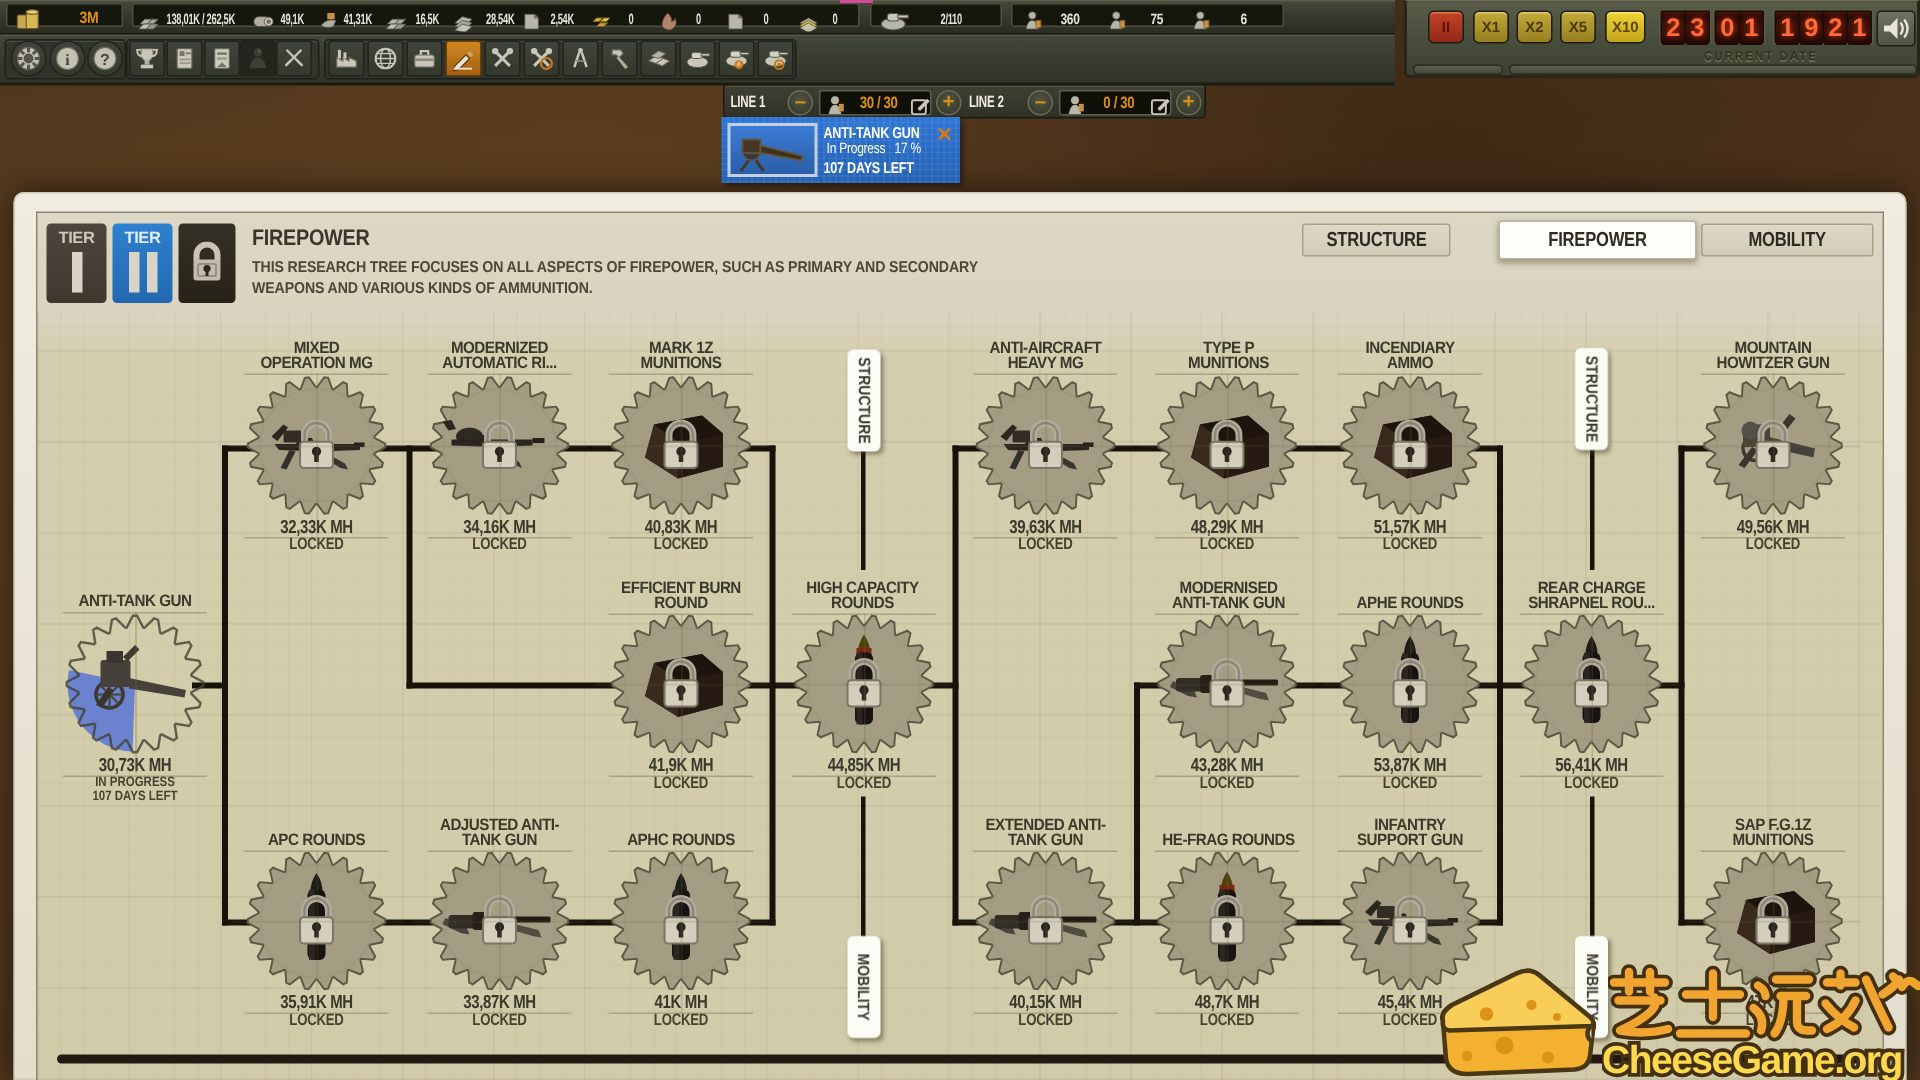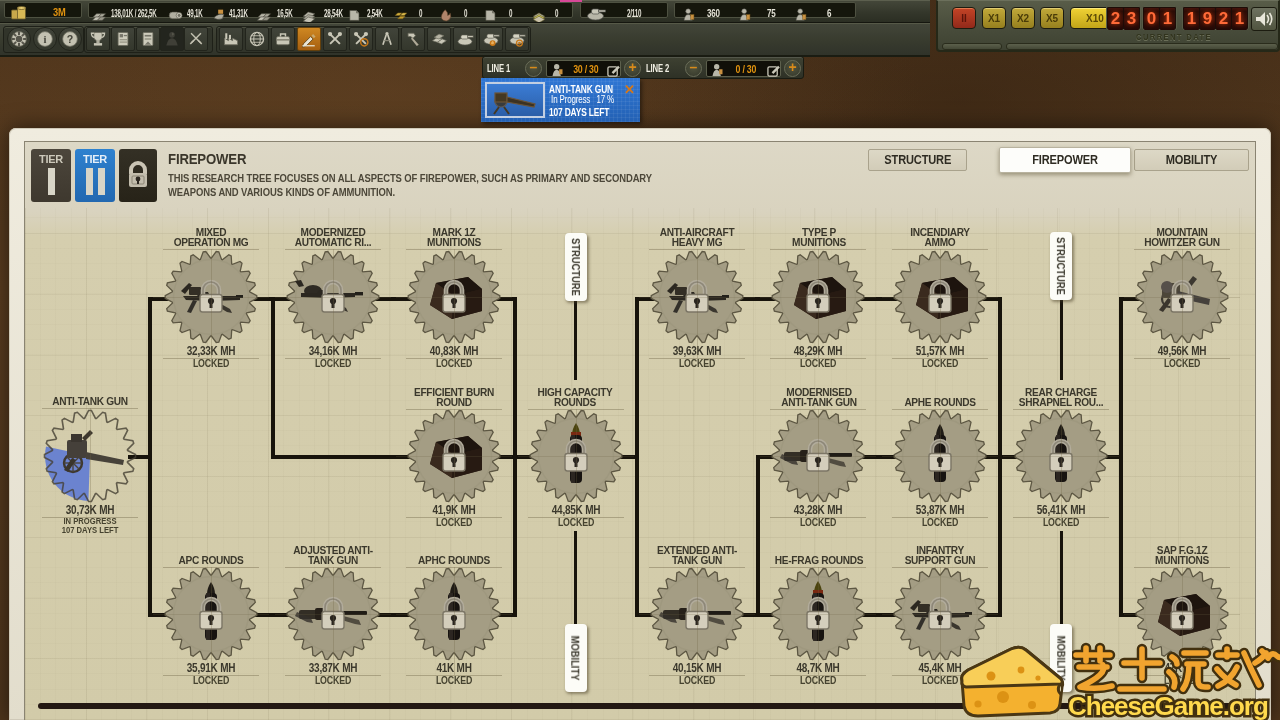--- a/index.html
+++ b/index.html
@@ -20,21 +20,21 @@
 .tgroup{position:absolute;top:3px;height:27px;background:#31342a;border:1px solid #1e2018;border-radius:3px;box-shadow:inset 0 1px 0 #4a4d3e}
 .tb{position:absolute;top:4px;width:24px;height:24px;background:linear-gradient(180deg,#41443a,#34372c);border:1px solid #22241c;border-radius:2px;display:flex;align-items:center;justify-content:center}
 .tb.rnd{border-radius:12px}
 .tb.dk{background:#23251e}
 .tb.org{background:linear-gradient(180deg,#cf8822,#a65f10);border-color:#64400c}
 
 .speed{position:absolute;left:936px;top:0;width:344px;height:52px;background:linear-gradient(180deg,#585c48,#474b3a 60%,#3e4232);border:2px solid #252818;border-top:1px solid #6c705c;border-radius:0 0 4px 4px}
 .sbtn{position:absolute;top:6px;width:24px;height:22px;border-radius:4px;font-weight:bold;font-size:10px;display:flex;align-items:center;justify-content:center;border:1px solid #1c1c10}
 .red{background:linear-gradient(180deg,#c44426,#92291a);color:#5c130a;box-shadow:inset 0 1px 0 #e07a50}
 .yel{background:linear-gradient(180deg,#c2a93a,#96801e);color:#4a3c08;box-shadow:inset 0 1px 0 #e0cc70}
-.yel2{background:linear-gradient(180deg,#f0d235,#c2a518);color:#5c4a06;box-shadow:inset 0 1px 0 #fce87a;width:50px}
+.yel2{background:linear-gradient(180deg,#f0d235,#c2a518);color:#5c4a06;box-shadow:inset 0 1px 0 #fce87a;width:27px}
 .digs{position:absolute;top:5px;height:24px;display:flex;gap:1px;background:#1c0d08;padding:1px;border-radius:2px;border:1px solid #585c48}
 .dig{display:block;width:15px;height:22px;background:linear-gradient(180deg,#45140c,#2a0c06 15%,#3a1009 50%,#200805);color:#ff6a38;font-size:17px;font-weight:bold;text-align:center;line-height:22px;border-radius:1px;text-shadow:0 0 4px #c83808}
 .spk{width:26px;height:24px;background:linear-gradient(180deg,#6e7260,#50543f);border-radius:3px}
 .cdate{position:absolute;left:156px;top:31px;width:160px;text-align:center;font-size:8.5px;font-weight:bold;letter-spacing:1.5px;color:#32341e;text-shadow:0 1px 0 #6a6e58;transform:translateZ(0) scaleX(.9)}
 .handle{position:absolute;top:42px;height:7px;background:linear-gradient(180deg,#5c604c,#444836);border:1px solid #2a2c1c;border-radius:3px}
 
 .linebar{position:absolute;left:482px;top:56px;width:322px;height:23px;background:linear-gradient(180deg,#3e4132,#2e3126);border:1px solid #191b12;border-radius:3px;box-shadow:inset 0 1px 0 #53564a}
 .ltxt{position:absolute;top:5px;color:#f0eee2;font-weight:bold;font-size:11px;letter-spacing:-.2px;transform:translateZ(0) scaleX(.7);transform-origin:0 50%}
 .cbtn{position:absolute;top:2.5px;width:17px;height:17px;border-radius:9px;background:radial-gradient(circle at 50% 40%,#52553f,#33362a);border:1.5px solid #6a6d58;display:flex;align-items:center;justify-content:center}
 .cbtn span{color:#d88a1a;font-weight:bold;font-size:14px;line-height:14px;margin-top:-2px}

